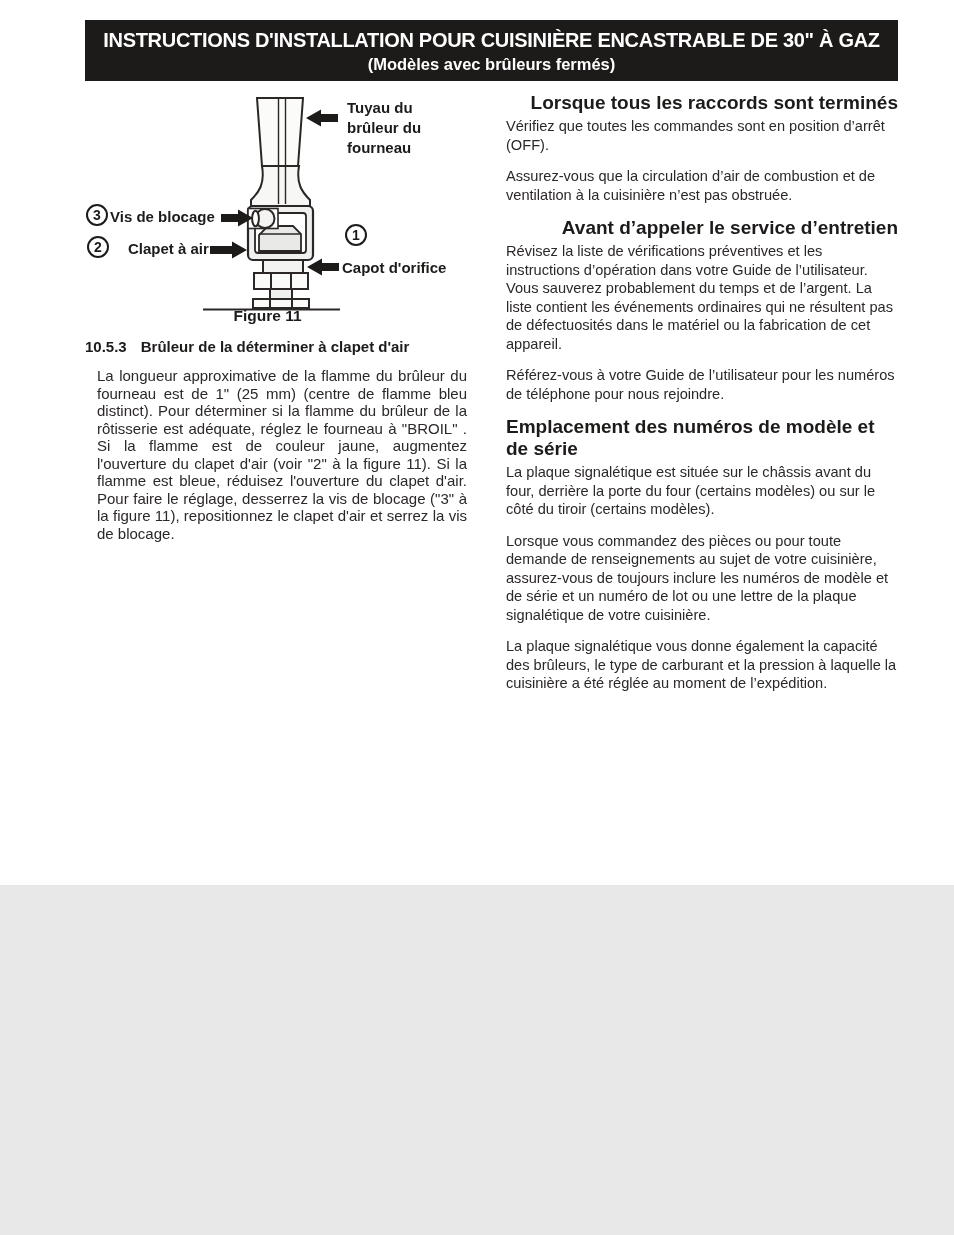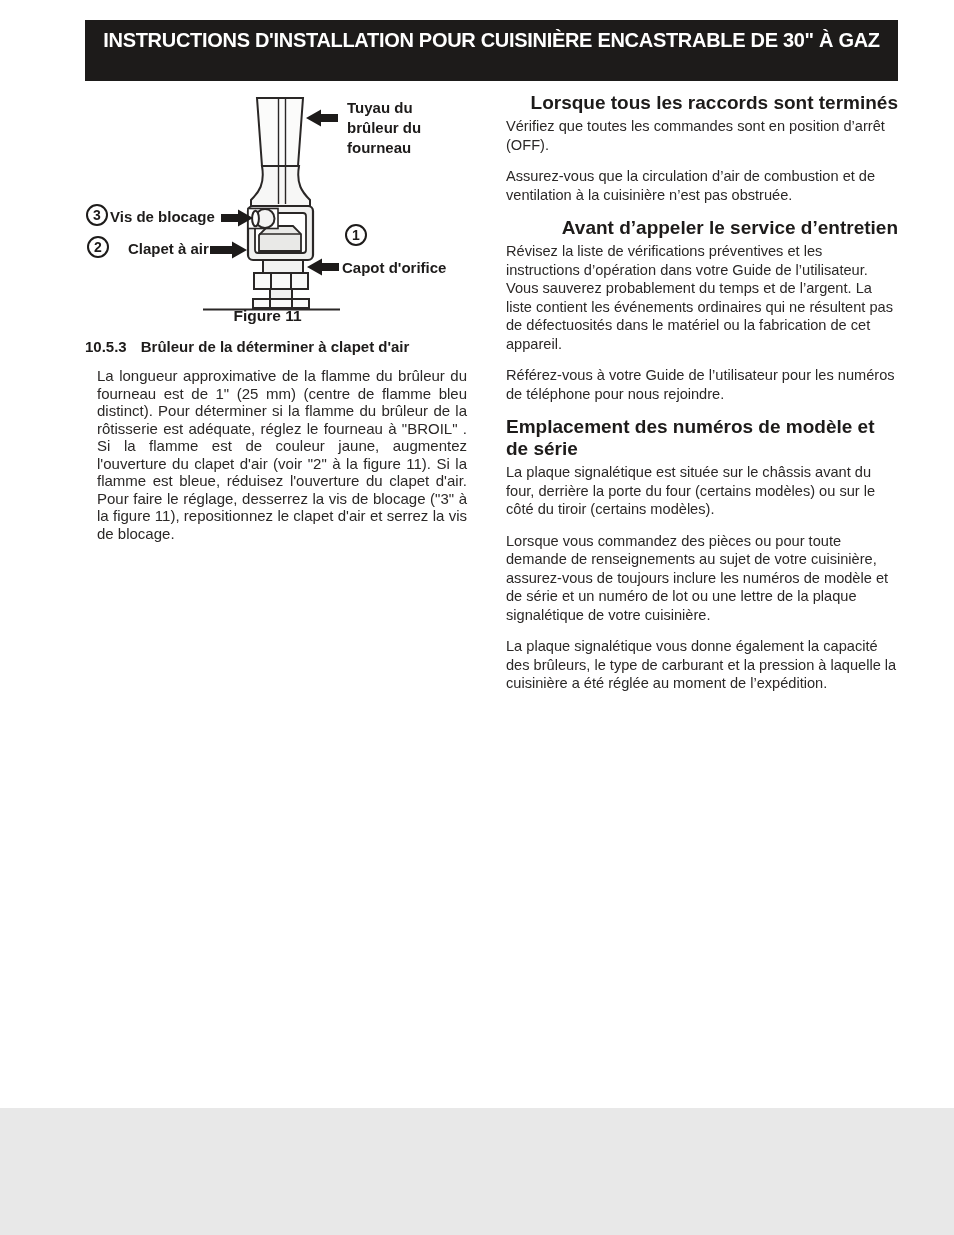--- a/index.html
+++ b/index.html
@@ -1,17 +1,17 @@
 <!DOCTYPE html>
 <html><head>
 <meta charset="utf-8">
 <style>
   html,body { margin:0; padding:0; background:#e8e8e8; }
   .page {
-    position:relative; width:954px; height:1108px; margin:0 auto;
+    position:relative; width:954px; height:885px; margin:0 auto;
     background:#ffffff; overflow:hidden;
     font-family:"Liberation Sans", sans-serif; color:#2b2827;
   }
   
   .banner {
     position:absolute; left:85px; top:20px; width:813px; height:61px;
     background:#1d1b1a; color:#ffffff; text-align:center;
   }
   .banner-title {
     font-weight:bold; font-size:20px; line-height:26px; margin-top:7px;
@@ -70,20 +70,21 @@
     font-size:17px; color:#737373;
   }
 </style>
 </head>
 <body>
 
 <div class="page">
 
   <header class="banner">
     <div class="banner-title">INSTRUCTIONS D'INSTALLATION POUR CUISINIÈRE ENCASTRABLE DE 30" À GAZ</div>
+    <div class="banner-subtitle">(Modèles avec brûleurs fermés)</div>
   </header>
 
   <div class="figure">
     <svg width="400" height="245" viewBox="0 0 400 245">
 
       <g fill="#fbfbfa" stroke="#2a2726" stroke-width="2">
         <polygon points="172,6 218,6 213,74 177,74"></polygon>
         <path d="M177,74 C180,92 174,100 166,108 L166,114 L225,114 L225,108 C217,100 211,92 214,74 Z" fill="#f7f7f6"></path>
       </g>
       <g stroke="#2a2726" stroke-width="1.4">

